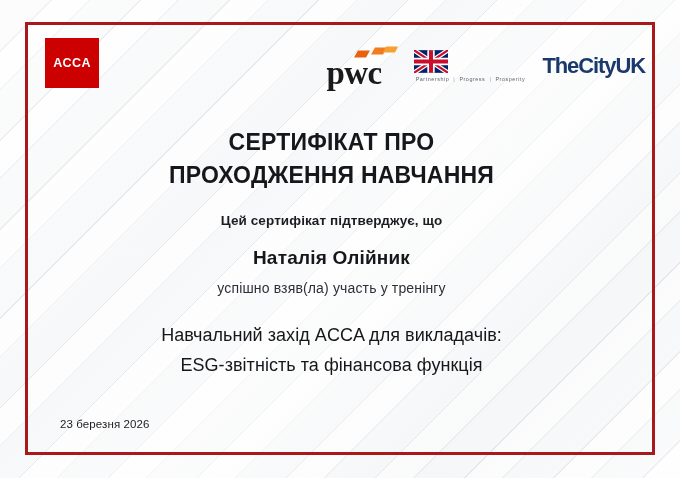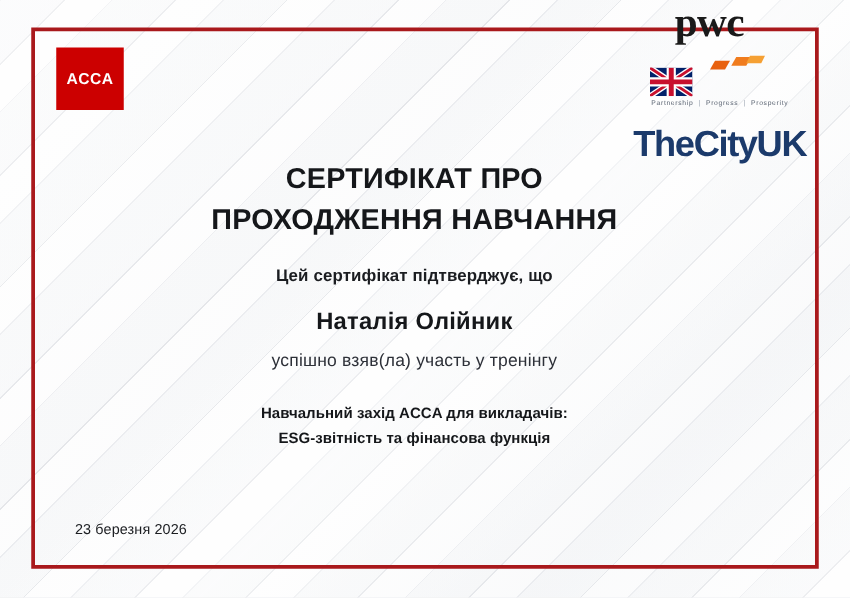--- a/index.html
+++ b/index.html
@@ -103,21 +103,20 @@
   }
 
   .partner-logos {
     position: absolute;
     right: -10px;
     top: 0;
     height: 56px;
     display: flex;
     align-items: center;
     gap: 16px;
-    flex-direction: column;
   }
 
   
   .pwc-logo {
     position: relative;
     width: 72px;
     height: 52px;
   }
   .pwc-word {
     position: absolute;
@@ -174,21 +173,21 @@
     letter-spacing: 0.55px;
     white-space: nowrap;
     text-align: center;
     width: 112px;
   }
   .ukid-tagline span { margin: 0 1px; }
   .ukid-sep { color: #9aa3af; }
 
   
   .thecityuk-logo {
-    font-size: 29px;
+    font-size: 22px;
     font-weight: bold;
     color: #1b3a6b;
     letter-spacing: -1.1px;
     white-space: nowrap;
     line-height: 1;
     font-family: "Liberation Sans", sans-serif;
   }
 
   
   .body-block {
@@ -228,22 +227,22 @@
 
   .participation-note {
     margin-top: 11px;
     font-size: 14px;
     color: #2d3038;
     letter-spacing: 0.15px;
   }
 
   .course-block {
     margin-top: 25px;
-    font-size: 12px;
-    font-weight: bold;
+    font-size: 18px;
+    font-weight: normal;
     color: #15171a;
     line-height: 1.65;
     letter-spacing: 0.05px;
   }
   .course-block .course-line { display: block; }
 
   
   .date-text {
     position: absolute;
     left: 60px;

